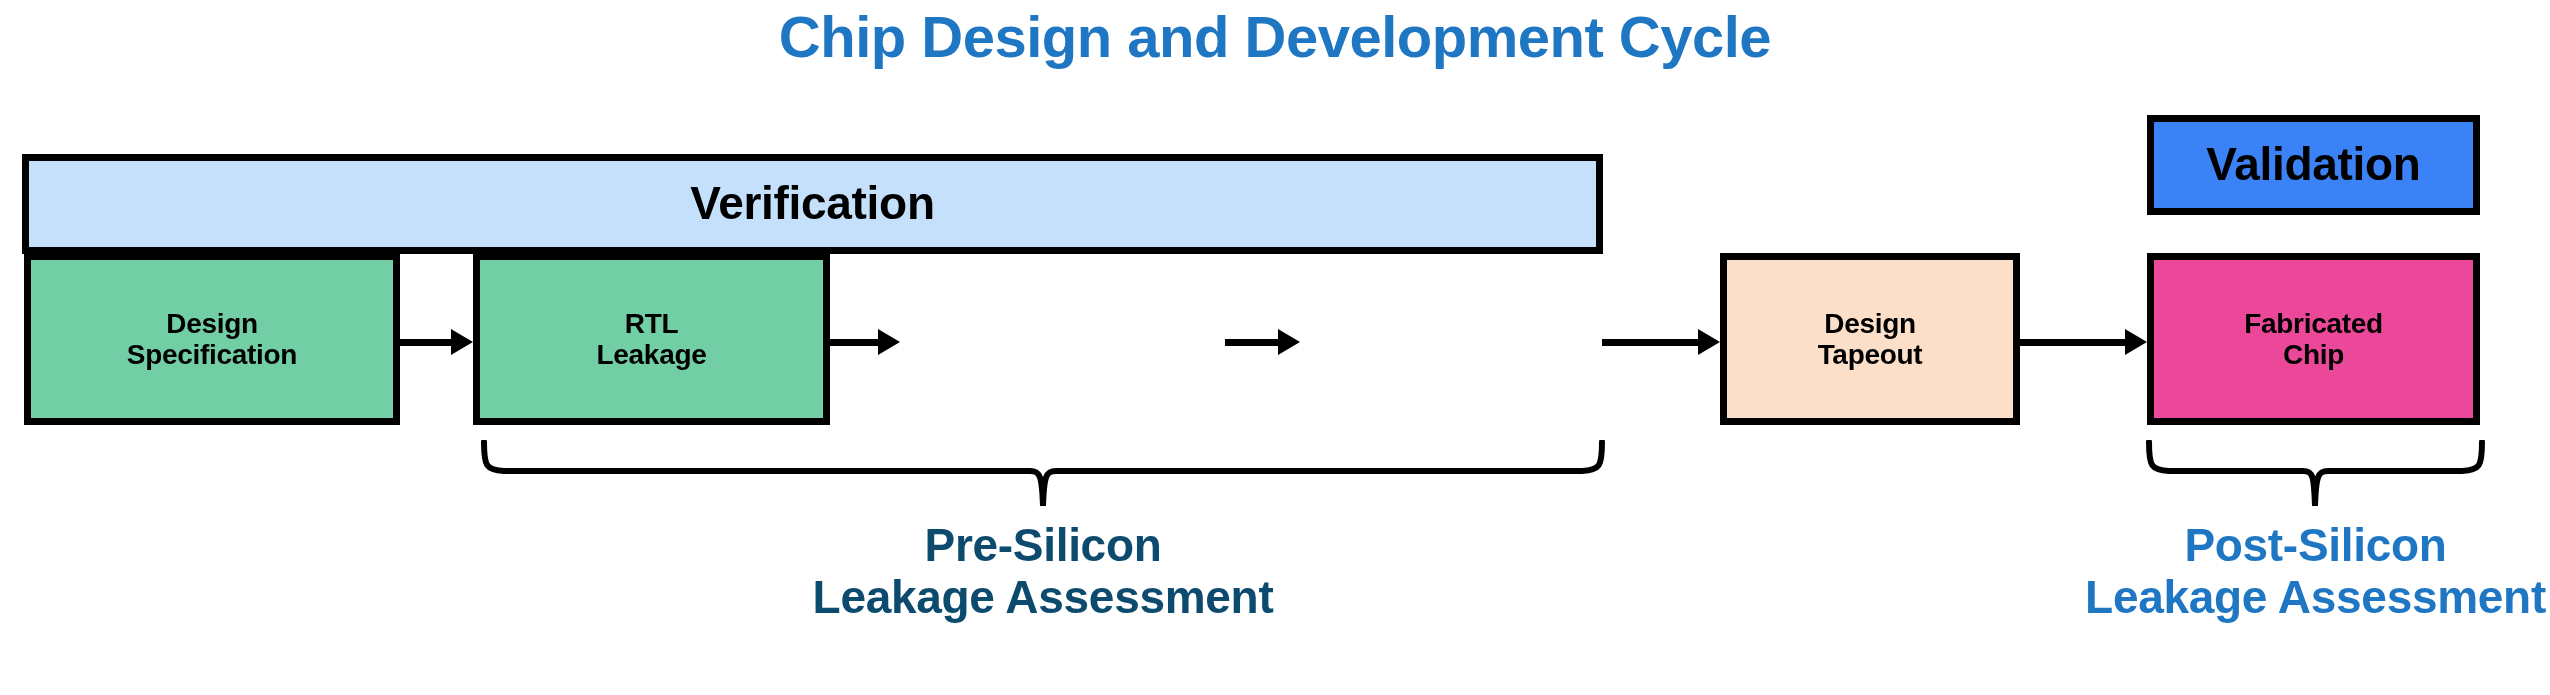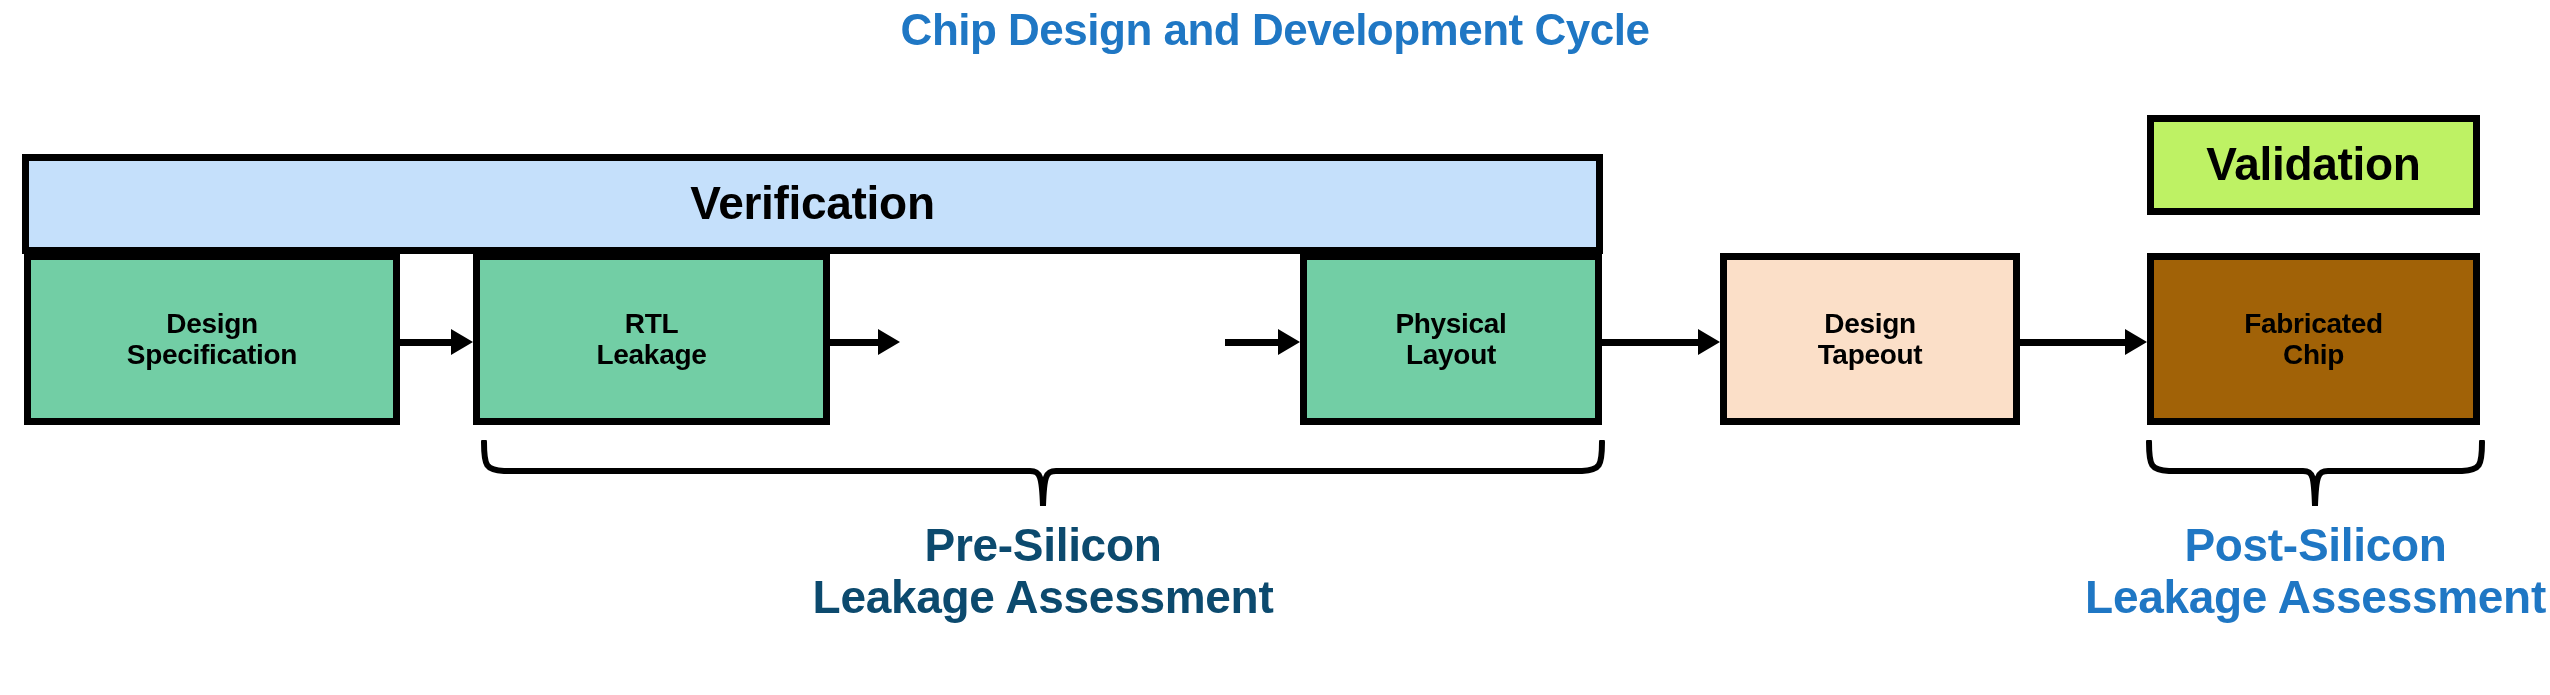--- a/index.html
+++ b/index.html
@@ -1,39 +1,39 @@
 <!DOCTYPE html>
 <html><head>
 <meta charset="utf-8">
 <style>
   html,body{margin:0;padding:0;background:#ffffff;}
   body{width:2550px;height:695px;font-family:"Liberation Sans",sans-serif;overflow:hidden;}
   #stage{position:relative;width:2550px;height:695px;background:#fff;}
 
   .title{
     position:absolute; left:0; top:8px; width:2550px;
-    text-align:center; font-size:44px; font-weight:bold;
+    text-align:center; font-size:58px; font-weight:bold;
     color:#1F77C4; letter-spacing:-0.5px; line-height:1;
   }
 
   .box{
     position:absolute; box-sizing:border-box;
     border:7px solid #000000;
     display:flex; align-items:center; justify-content:center;
     text-align:center; font-weight:bold; color:#000000;
     font-size:28px; line-height:1.12; letter-spacing:-0.3px;
     white-space:pre-line;
   }
   .box.band{font-size:46px;}
 
   .c-green{background:#72CEA5;}
   .c-blue{background:#C5E0FB;}
-  .c-cream{background:#bef264;}
+  .c-cream{background:#3b82f6;}
   .c-peach{background:#FBDFC8;}
-  .c-pink{background:#a16207;}
+  .c-pink{background:#ec4899;}
 
   
   .arrow{position:absolute; height:0;}
   .arrow .shaft{position:absolute; left:0; top:0; height:7px; background:#000;}
   .arrow .head{
     position:absolute; top:-10px; width:0; height:0;
     border-top:13px solid transparent;
     border-bottom:13px solid transparent;
     border-left:22px solid #000;
   }
@@ -60,22 +60,20 @@
 
   <div class="box band c-cream" style="left:2147px; top:115px; width:333px; height:100px;">Validation</div>
 
   <div class="box c-green" style="left:24px; top:253px; width:376px; height:172px;">Design
 Specification</div>
 
   <div class="box c-green" style="left:473px; top:253px; width:357px; height:172px;">RTL
 Leakage</div>
 
 
-  <div class="box c-green" style="left:1300px; top:253px; width:302px; height:172px;">Physical
-Layout</div>
 
   <div class="box c-peach" style="left:1720px; top:253px; width:300px; height:172px;">Design
 Tapeout</div>
 
   <div class="box c-pink" style="left:2147px; top:253px; width:333px; height:172px;">Fabricated
 Chip</div>
 
   <div class="arrow" style="left:400px; top:339px; width:73px;">
     <div class="shaft" style="width:52px;"></div>
     <div class="head" style="left:51px;"></div>

